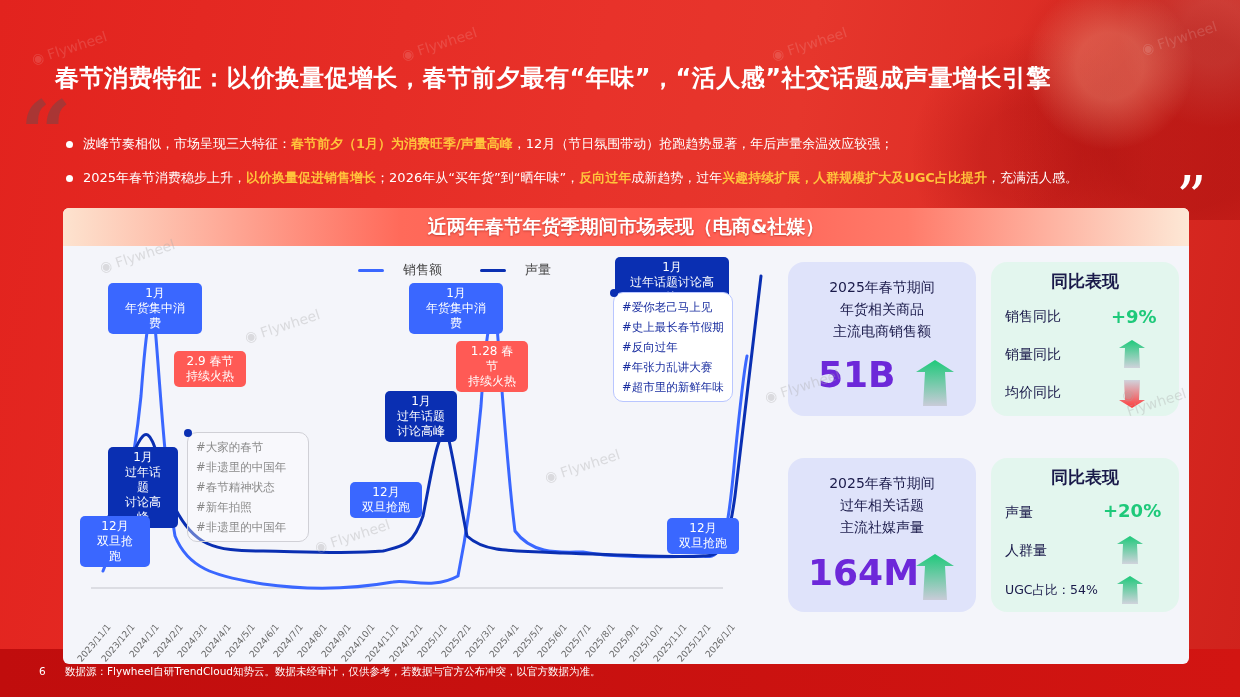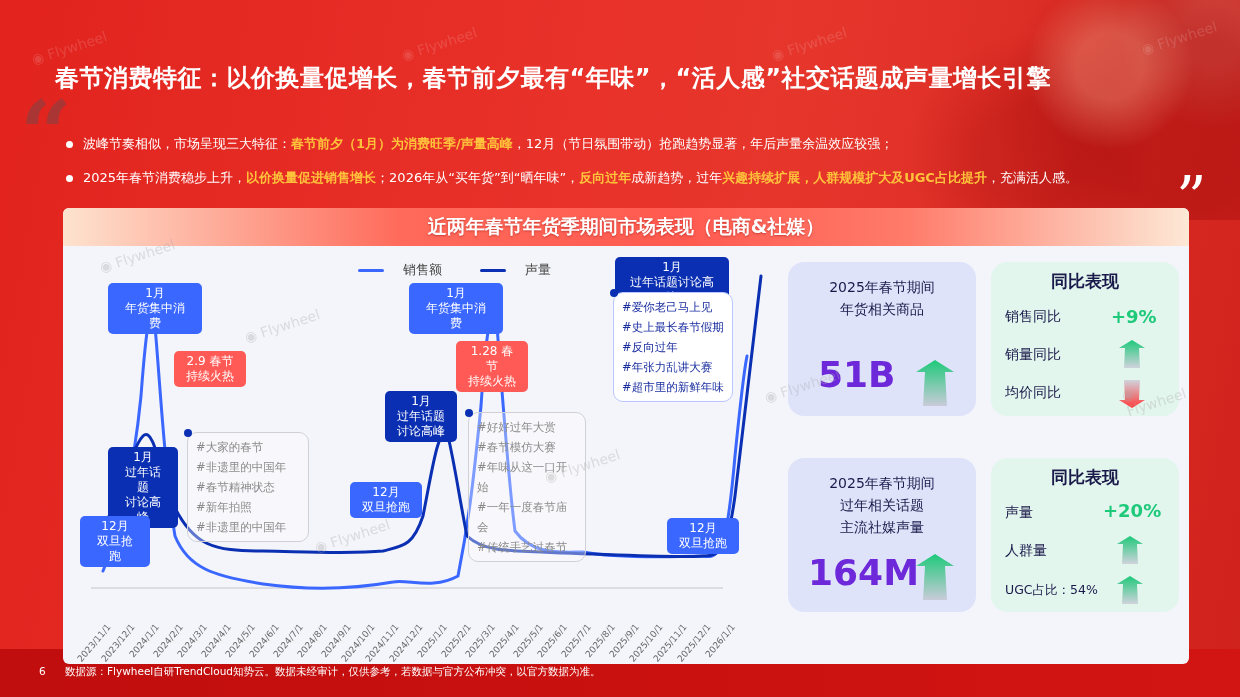--- a/index.html
+++ b/index.html
@@ -181,28 +181,20 @@
       <div>持续火热</div>
     </div>
     <div class="callout c-voice" style="left:322px;top:145px;width:72px;">
       <div>1月</div>
       <div>过年话题</div>
       <div>讨论高峰</div>
     </div>
     <div class="callout c-sales" style="left:287px;top:236px;width:72px;">
       <div>12月</div>
       <div>双旦抢跑</div>
-    </div>
-    <div class="tagbox" style="left:405px;top:166px;width:118px;">
-      <span class="pin"></span>
-      <div>#好好过年大赏</div>
-      <div>#春节模仿大赛</div>
-      <div>#年味从这一口开始</div>
-      <div>#一年一度春节庙会</div>
-      <div>#传统手艺过春节</div>
     </div>
 
     <div class="callout c-voice" style="left:552px;top:11px;width:114px;">
       <div>1月</div>
       <div>过年话题讨论高峰</div>
     </div>
     <div class="tagbox blue" style="left:550px;top:46px;width:120px;">
       <span class="pin"></span>
       <div>#爱你老己马上见</div>
       <div>#史上最长春节假期</div>
@@ -243,20 +235,21 @@
       <span class="xtick" style="right:102px">2025/11/1</span>
       <span class="xtick" style="right:78px">2025/12/1</span>
       <span class="xtick" style="right:54px">2026/1/1</span>
     </div>
   </div>
 
   <div class="stat-card" style="left:725px;top:54px;width:188px;height:154px;">
     <div class="desc">
       <div>2025年春节期间</div>
       <div>年货相关商品</div>
+      <div>主流电商销售额</div>
     </div>
     <div class="big" style="left:30px;top:92px;">51B</div>
     <svg class="arrow" style="left:128px;top:98px;" width="38" height="46" viewBox="0 0 38 46">
       <defs>
           <linearGradient id="ug1" x1="0" y1="0" x2="0" y2="1">
             <stop offset="0" stop-color="#1ec97a"></stop>
             <stop offset="1" stop-color="#c9cbd8"></stop>
           </linearGradient>
         </defs>
       <path d="M19,0 L38,12 L29,12 L31,46 L7,46 L9,12 L0,12 Z" fill="url(#ug1)"></path>

